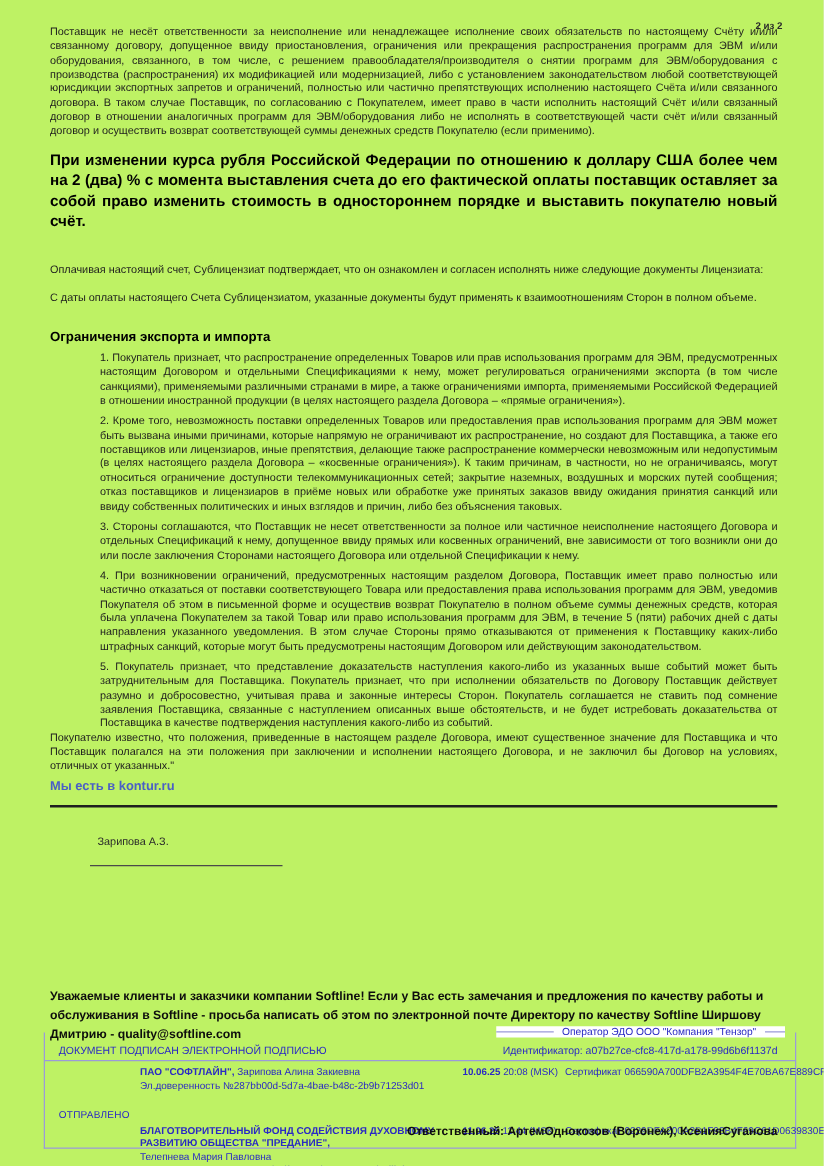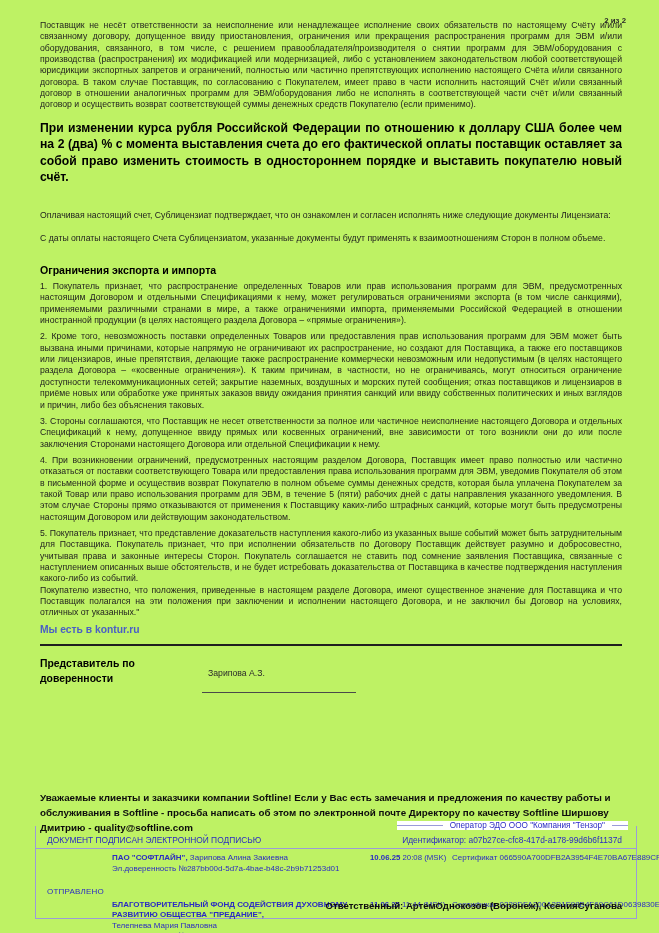--- a/index.html
+++ b/index.html
@@ -11,21 +11,21 @@
   .page-num{position:absolute;top:16px;right:33px;font-size:7.8px;font-weight:600;color:#2a2a2a;}
   .body-block{position:absolute;top:20px;left:40px;width:582px;height:760px;overflow:hidden;}
   .p{font-size:8.7px;line-height:11.35px;text-align:justify;margin:0;color:#1d1d1d;}
   .p-bold-big{font-size:12.2px;line-height:16.4px;font-weight:bold;color:#000;margin-top:9px;}
   .p-pay{margin-top:25px;}
   .policy-block{margin-top:11px;font-size:8.7px;line-height:10.8px;}
   .policy-label{padding-left:3px;}
   .policy-url{color:#1d1d1d;text-decoration:none;}
   .p-date{margin-top:11px;}
   .h-export{font-size:10.6px;font-weight:bold;color:#000;margin:20px 0 0 0;}
-  .item{margin-top:5px;}
+  .item{margin-top:5px;margin-left:40px;}
   .item-cont{margin-top:0;}
   .blue-offer{margin-top:4px;color:#4a5fc6;font-weight:bold;font-size:10.3px;line-height:14.2px;}
   .rule{height:2.6px;background:#1f1f1f;margin-top:7px;}
   .sig-row{display:flex;margin-top:10px;}
   .sig-label{width:130px;font-weight:bold;font-size:10.4px;line-height:15px;color:#000;}
   .sig-value{margin-left:32px;width:148px;font-size:8.7px;color:#2a2a2a;
     border-bottom:1.3px solid #4a4a4a;padding:12px 0 14px 6px;align-self:flex-start;}
   .footer-block{position:absolute;left:40px;top:790px;width:588px;}
   .notice{font-weight:bold;font-size:9.8px;line-height:15.2px;color:#0d0d0d;margin:0;}
   .stamp-box{position:absolute;left:35px;top:826px;width:602px;height:93px;
@@ -63,21 +63,20 @@
     <p class="p item">2. Кроме того, невозможность поставки определенных Товаров или предоставления прав использования программ для ЭВМ может быть вызвана иными причинами, которые напрямую не ограничивают их распространение, но создают для Поставщика, а также его поставщиков или лицензиаров, иные препятствия, делающие также распространение коммерчески невозможным или недопустимым (в целях настоящего раздела Договора – «косвенные ограничения»). К таким причинам, в частности, но не ограничиваясь, могут относиться ограничение доступности телекоммуникационных сетей; закрытие наземных, воздушных и морских путей сообщения; отказ поставщиков и лицензиаров в приёме новых или обработке уже принятых заказов ввиду ожидания принятия санкций или ввиду собственных политических и иных взглядов и причин, либо без объяснения таковых.</p>
     <p class="p item">3. Стороны соглашаются, что Поставщик не несет ответственности за полное или частичное неисполнение настоящего Договора и отдельных Спецификаций к нему, допущенное ввиду прямых или косвенных ограничений, вне зависимости от того возникли они до или после заключения Сторонами настоящего Договора или отдельной Спецификации к нему.</p>
     <p class="p item">4. При возникновении ограничений, предусмотренных настоящим разделом Договора, Поставщик имеет право полностью или частично отказаться от поставки соответствующего Товара или предоставления права использования программ для ЭВМ, уведомив Покупателя об этом в письменной форме и осуществив возврат Покупателю в полном объеме суммы денежных средств, которая была уплачена Покупателем за такой Товар или право использования программ для ЭВМ, в течение 5 (пяти) рабочих дней с даты направления указанного уведомления. В этом случае Стороны прямо отказываются от применения к Поставщику каких-либо штрафных санкций, которые могут быть предусмотрены настоящим Договором или действующим законодательством.</p>
     <p class="p item">5. Покупатель признает, что представление доказательств наступления какого-либо из указанных выше событий может быть затруднительным для Поставщика. Покупатель признает, что при исполнении обязательств по Договору Поставщик действует разумно и добросовестно, учитывая права и законные интересы Сторон. Покупатель соглашается не ставить под сомнение заявления Поставщика, связанные с наступлением описанных выше обстоятельств, и не будет истребовать доказательства от Поставщика в качестве подтверждения наступления какого-либо из событий.</p>
     <p class="p item-cont">Покупателю известно, что положения, приведенные в настоящем разделе Договора, имеют существенное значение для Поставщика и что Поставщик полагался на эти положения при заключении и исполнении настоящего Договора, и не заключил бы Договор на условиях, отличных от указанных."</p>
     <div class="blue-offer">
       <div>Мы есть в kontur.ru</div>
     </div>
     <div class="rule"></div>
     <div class="sig-row">
-      <div class="sig-label">Представитель по доверенности</div>
       <div class="sig-value">Зарипова А.З.</div>
     </div>
   </div>
 
   <div class="footer-block">
     <p class="notice">Уважаемые клиенты и заказчики компании Softline! Если у Вас есть замечания и предложения по качеству работы и обслуживания в Softline - просьба написать об этом по электронной почте Директору по качеству Softline Ширшову Дмитрию - quality@softline.com</p>
   </div>
 
   <div class="stamp-box">
     <div class="operator">Оператор ЭДО ООО "Компания "Тензор"</div>

